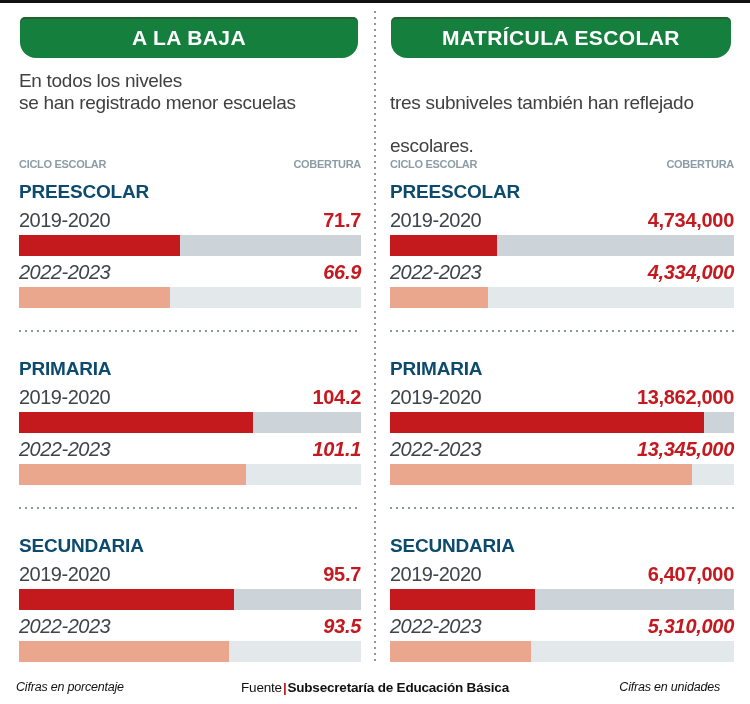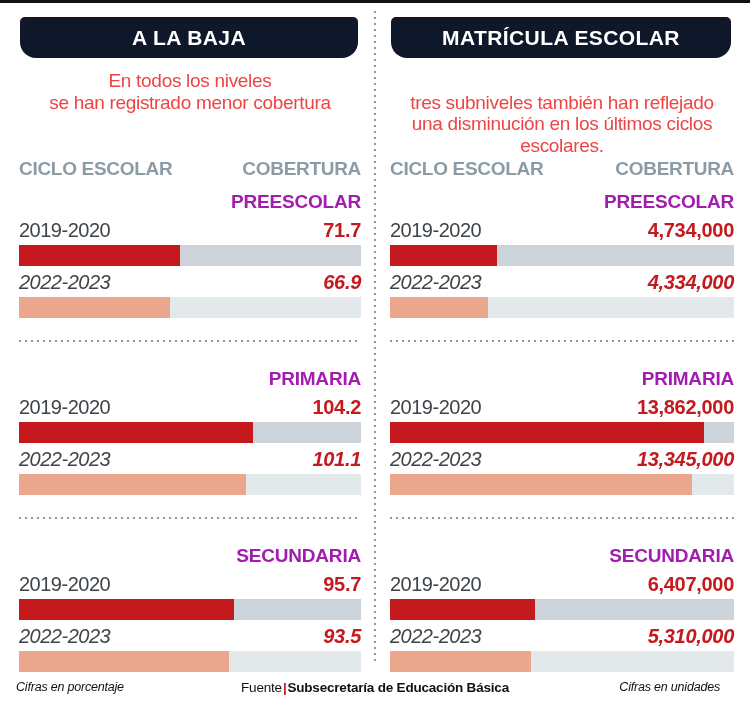--- a/index.html
+++ b/index.html
@@ -15,40 +15,40 @@
   .col.left  { padding:0 14px 0 19px; }
   .col.right { padding:0 16px 12px 15px; }
 
   .v-divider {
     position:absolute; left:374px; top:8px; height:650px; width:2px;
     background-image:repeating-linear-gradient(to bottom,#8a97a1 0 2px, transparent 2px 6px);
   }
 
   .banner {
     height:41px; margin:0 3px 12px 1px;
-    background:#0f172a;
+    background:#15803d;
     border-radius:5px 5px 16px 16px;
     box-shadow:inset 0 2px 0 rgba(80,0,0,0.25);
     color:#ffffff; font-weight:bold; font-size:21px; letter-spacing:0.4px;
     display:flex; align-items:center; justify-content:center;
   }
 
   .intro {
-    height:88px; text-align:center;
-    font-size:19px; line-height:21.5px; letter-spacing:-0.3px; color:#ef4444;
+    height:88px; 
+    font-size:19px; line-height:21.5px; letter-spacing:-0.3px; color:#404040;
   }
 
   .col-headers {
     display:flex; justify-content:space-between; align-items:baseline;
     margin-bottom:12px;
-    color:#8c9ca6; font-weight:bold; font-size:19px; letter-spacing:-0.3px;
+    color:#8c9ca6; font-weight:bold; font-size:11px; letter-spacing:-0.3px;
   }
 
   .sec-title {
-    text-align:right; color:#a21caf; font-weight:bold; font-size:19px;
+    text-align:left; color:#0c4a6e; font-weight:bold; font-size:19px;
     letter-spacing:-0.2px; line-height:19px; margin-bottom:9px;
   }
 
   .row-head {
     display:flex; justify-content:space-between; align-items:baseline;
     line-height:20px; margin-bottom:5px;
   }
   .year { font-size:20px; letter-spacing:-0.5px; color:#3f4449; }
   .val  { font-size:20px; font-weight:bold; color:#c4191e; letter-spacing:-0.3px; }
 
@@ -84,21 +84,21 @@
 <body>
 
 <div class="top-rule"></div>
 
 <div class="cols">
 
   <section class="col left">
     <div class="banner">A LA BAJA</div>
     <div class="intro">
       <span>En todos los niveles</span><br>
-      <span>se han registrado menor cobertura</span><br>
+      <span>se han registrado menor escuelas</span><br>
     </div>
     <div class="col-headers">
       <span>CICLO ESCOLAR</span>
       <span>COBERTURA</span>
     </div>
 
     <div class="section">
       <h3 class="sec-title">PREESCOLAR</h3>
       <div class="bar-row">
         <div class="row-head">
@@ -167,21 +167,21 @@
     </div>
   </section>
 
   <div class="v-divider"></div>
 
   <section class="col right">
     <div class="banner">MATRÍCULA ESCOLAR</div>
     <div class="intro">
       <br>
       <span>tres subniveles también han reflejado</span><br>
-      <span>una disminución en los últimos ciclos</span><br>
+      <br>
       <span>escolares.</span>
     </div>
     <div class="col-headers">
       <span>CICLO ESCOLAR</span>
       <span>COBERTURA</span>
     </div>
 
     <div class="section">
       <h3 class="sec-title">PREESCOLAR</h3>
       <div class="bar-row">

